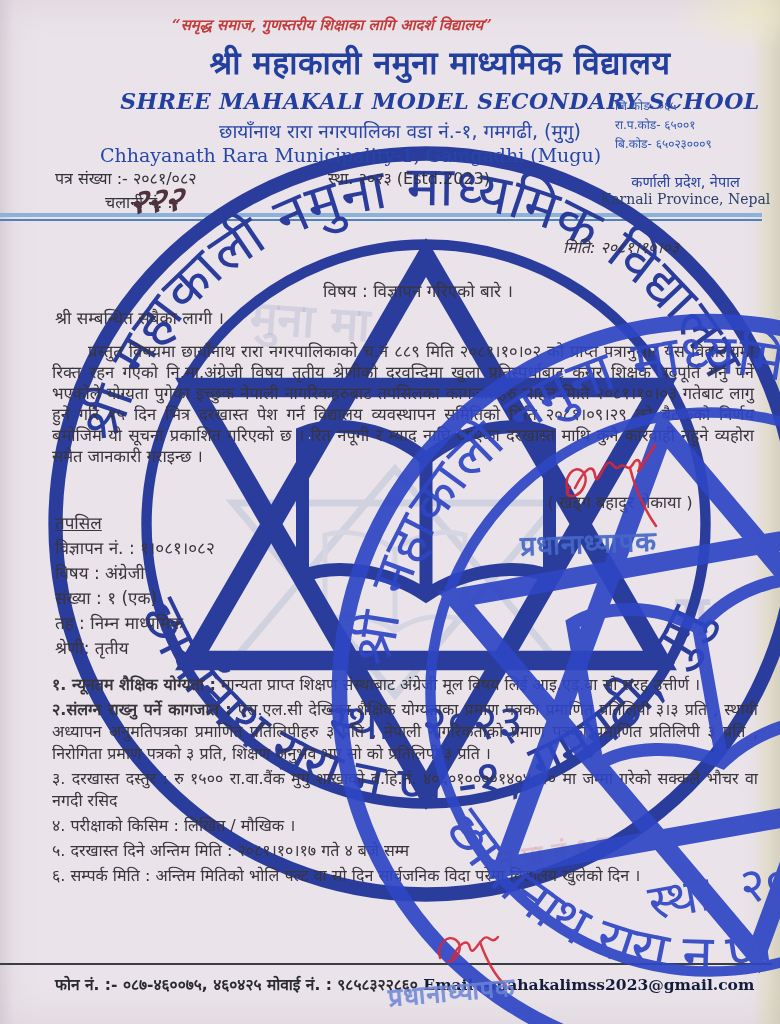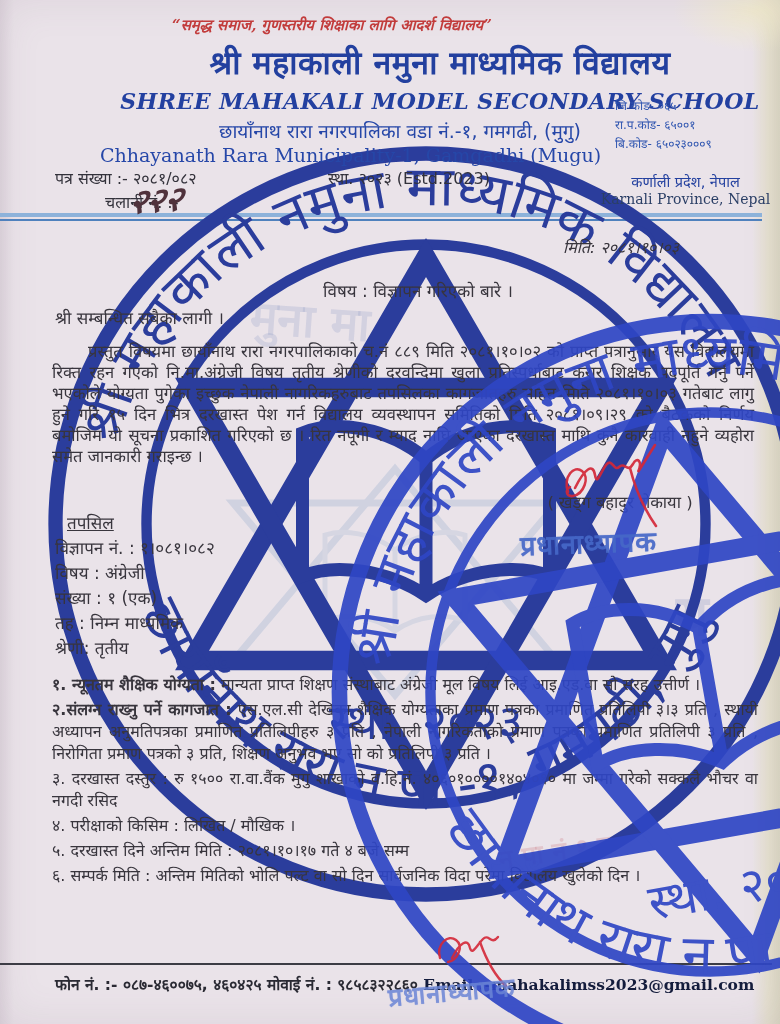--- a/index.html
+++ b/index.html
@@ -46,21 +46,21 @@
   .body-par{top:341px;left:52px;width:702px;font-size:16.5px;line-height:21px;
     text-align:justify;text-indent:36px;z-index:3;}
   .sig1{top:438px;left:558px;width:112px;height:92px;z-index:6;}
   .sig2{top:916px;left:430px;width:94px;height:74px;z-index:6;}
   .signatory{top:490px;left:520px;width:200px;text-align:center;font-size:16.5px;z-index:3;}
   .stamp-title-1{top:524px;left:520px;font-weight:bold;font-size:27px;color:#4668c8;
     letter-spacing:1px;transform:rotate(-2deg);text-shadow:0 0 1px rgba(70,104,200,.55);opacity:.92;z-index:5;}
   .stamp-title-2{top:974px;left:388px;font-weight:bold;font-size:25px;color:#6b85d6;
     letter-spacing:1px;transform:rotate(-5deg);text-shadow:0 0 1px rgba(90,120,210,.5);opacity:.85;z-index:7;}
   .tapasil{top:511px;left:55px;width:440px;font-size:17px;line-height:25px;z-index:3;}
-  .tapasil .hd{text-decoration:underline;margin-left:12px;}
+  .tapasil .hd{text-decoration:underline;}
   .items{top:674px;left:52px;width:706px;font-size:16px;line-height:22px;text-align:justify;z-index:3;}
   .items p{margin:0 0 3px 0;}
   .items .lead{font-weight:bold;}
   
   .rule-dark{top:963px;left:0;width:772px;height:2px;background:#3c3c45;z-index:3;}
   .footer-line{top:973px;left:55px;width:700px;font-size:15.5px;font-weight:bold;color:#2a2a33;z-index:4;}
   .footer-line .email{font-family:"DejaVu Serif",serif;color:#141c3c;}
   
   .wm{z-index:1;pointer-events:none;}
   .wm-hex{top:455px;left:205px;width:380px;height:250px;opacity:.55;}

